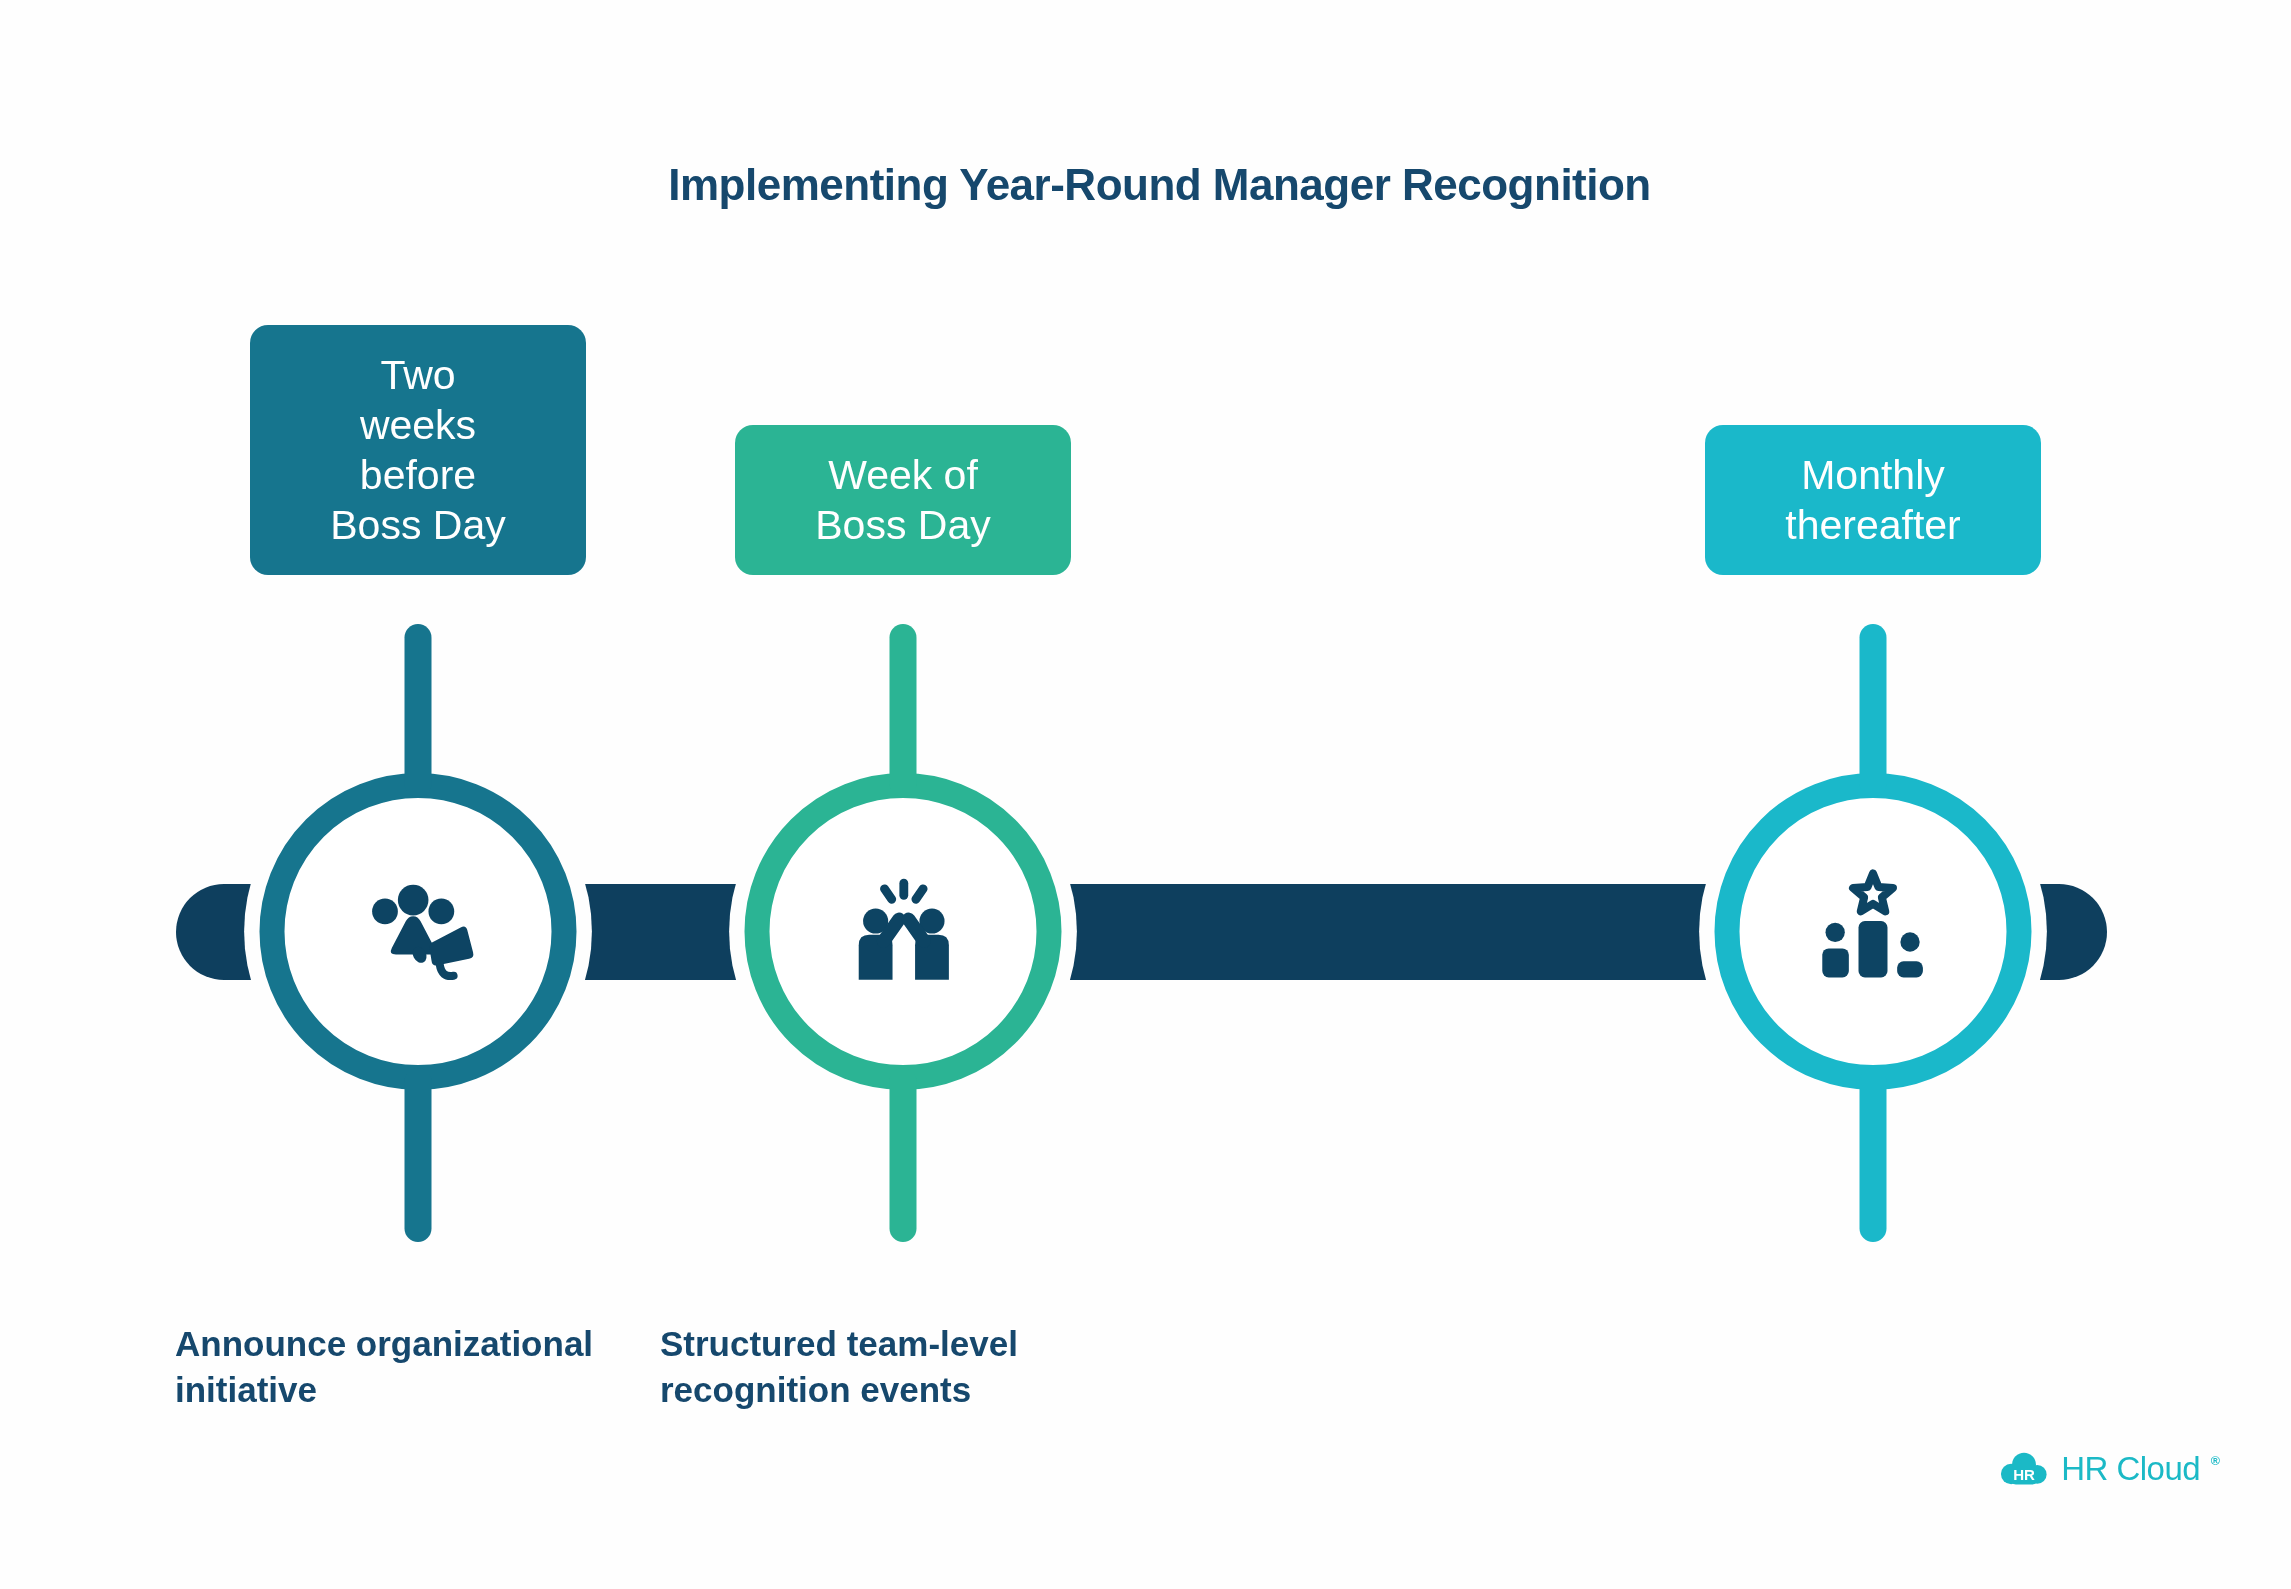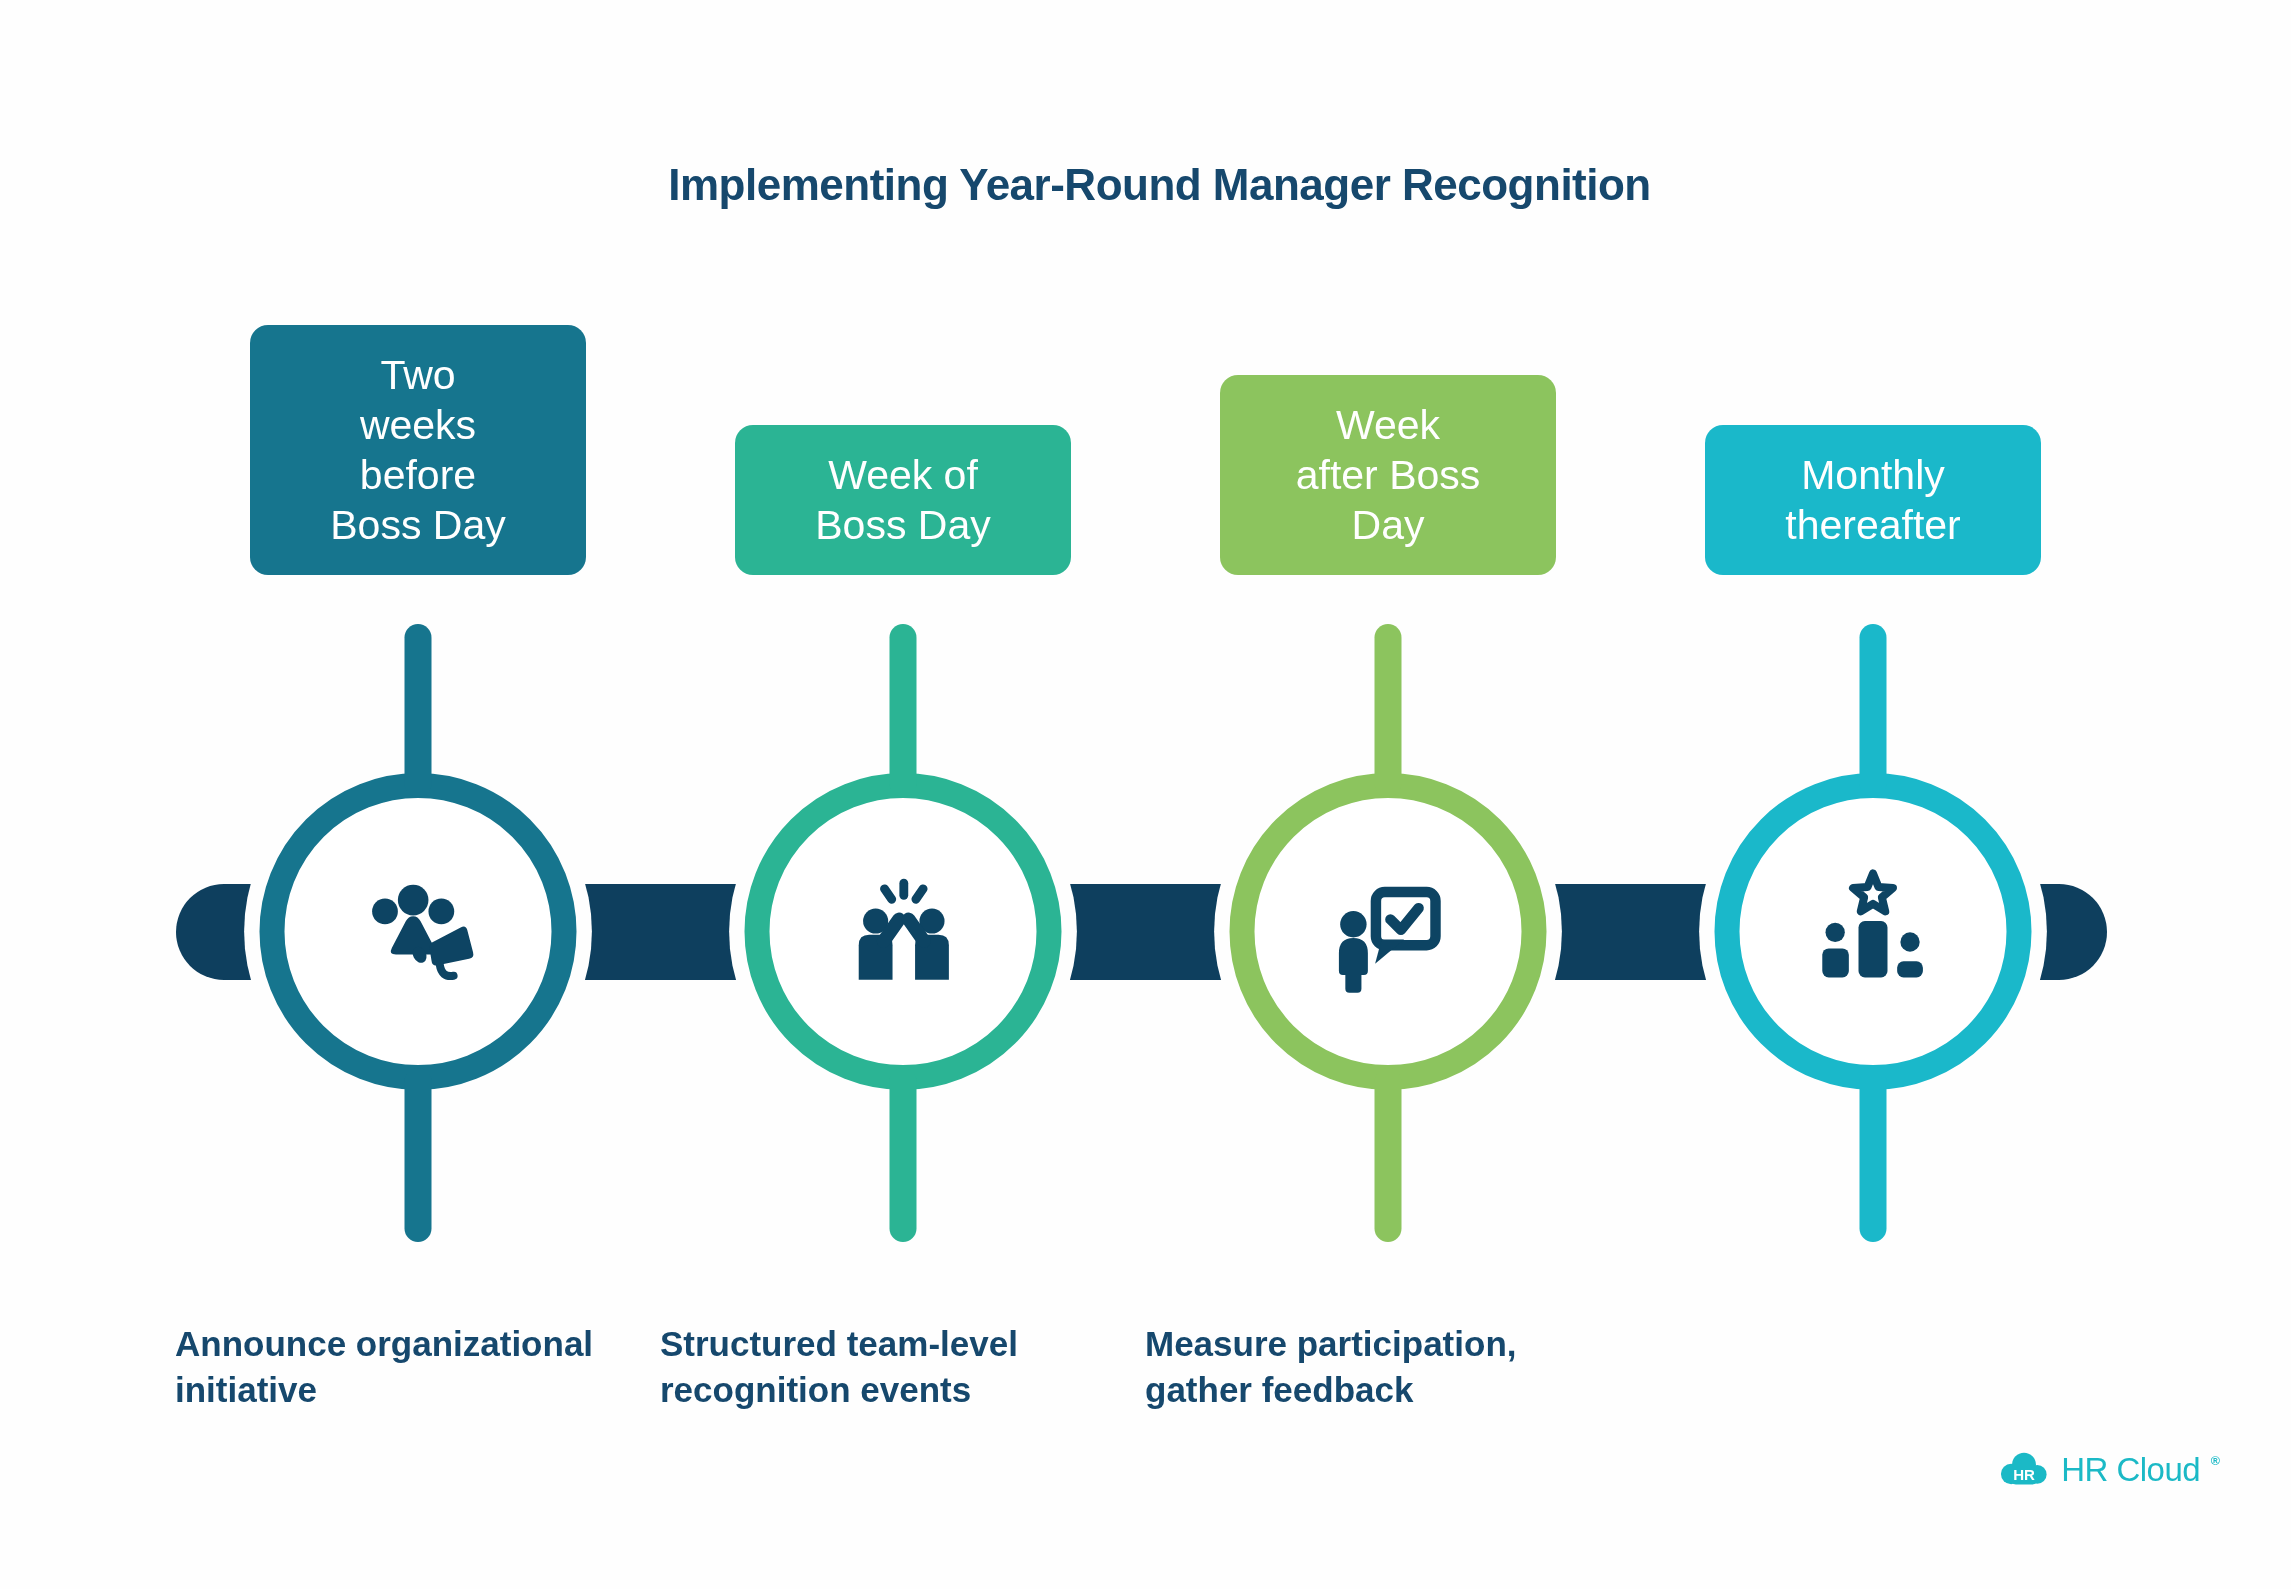--- a/index.html
+++ b/index.html
@@ -64,21 +64,21 @@
   }
   .node svg{width:161px;height:161px;color:var(--icon-color);}
   .desc{
     position:absolute;top:1321px;left:0;width:100%;
     white-space:pre-line;
     font-size:35px;line-height:1.3;font-weight:700;
     color:var(--text-color);
   }
   .logo{
     position:absolute;top:1450px;right:71px;
-    display:flex;align-items:center;gap:9.6px;
+    display:flex;gap:9.6px;
     color:var(--logo-color);
   }
   .logo-cloud{width:56px;height:39px;}
   .brand{font-size:33px;font-weight:400;letter-spacing:-0.5px;}
   .mark{font-size:12.5px;font-weight:700;align-self:flex-start;margin-top:3.8px;margin-left:1px;}
 </style>
 </head>
 <body>
 
 <div class="canvas" style="--bar-color: #0e3f5e; --text-color: #16486d; --icon-color: #0d4463; --logo-color: #1bb9c6;">
@@ -124,38 +124,20 @@
         <path d="M57.5 80 V58.5 q0 -6.5 6 -6.5 h8.5 q6.5 0 6.5 6.5 V80 z"></path>
         <path d="M38 56 L47.5 42.5" fill="none" stroke="currentColor" stroke-width="8.5" stroke-linecap="round"></path>
         <path d="M63 56 L53.5 42.5" fill="none" stroke="currentColor" stroke-width="8.5" stroke-linecap="round"></path>
       </svg>
     </div>
     <div class="stem stem-bottom"></div>
     <div class="desc">Structured team-level
 recognition events</div>
   </section>
 
-  <section class="stage stage-3" style="--stage-color: #8cc45e;">
-    <div class="pill">Week
-after Boss
-Day</div>
-    <div class="stem stem-top"></div>
-    <div class="node">
-      <svg viewBox="0 0 100 100" fill="currentColor" aria-hidden="true">
-        <rect x="42.5" y="25.5" width="37" height="33" rx="5.5" fill="none" stroke="currentColor" stroke-width="6.5"></rect>
-        <path d="M46 55 L42 70 L60 55 z"></path>
-        <path d="M51.5 42.5 L58 49 L69 35.5" fill="none" stroke="currentColor" stroke-width="6.5" stroke-linecap="round" stroke-linejoin="round"></path>
-        <circle cx="28.5" cy="45.5" r="8.2"></circle>
-        <path d="M19.5 74.5 V63.5 q0 -9.5 9 -9.5 t9 9.5 V74.5 q0 2.5 -2.5 2.5 h-1.5 v8.5 q0 2.5 -2.5 2.5 h-5 q-2.5 0 -2.5 -2.5 V77 h-1.5 q-2.5 0 -2.5 -2.5 z"></path>
-      </svg>
-    </div>
-    <div class="stem stem-bottom"></div>
-    <div class="desc">Measure participation,
-gather feedback</div>
-  </section>
 
   <section class="stage stage-4" style="--stage-color: #1ab8ca;">
     <div class="pill">Monthly
 thereafter</div>
     <div class="stem stem-top"></div>
     <div class="node">
       <svg viewBox="0 0 100 100" fill="currentColor" aria-hidden="true">
         <path d="M50 14 L53.4 22.3 L62.4 23 L55.5 28.8 L57.6 37.5 L50 32.8 L42.4 37.5 L44.5 28.8 L37.6 23 L46.6 22.3 Z" fill="none" stroke="currentColor" stroke-width="5" stroke-linejoin="round"></path>
         <rect x="41" y="43.5" width="18" height="35" rx="4"></rect>
         <circle cx="26.5" cy="50.5" r="6"></circle>

